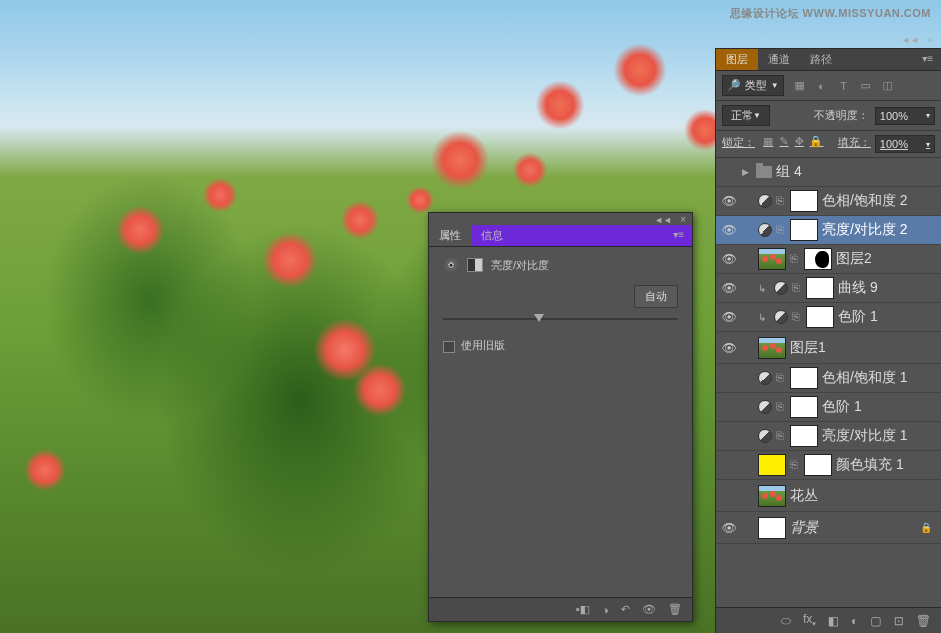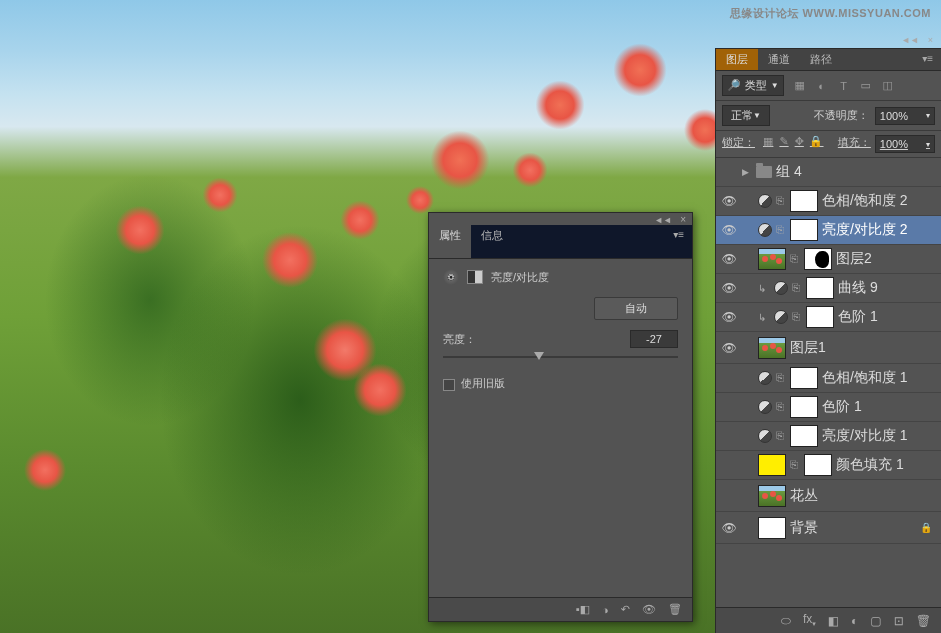--- a/index.html
+++ b/index.html
@@ -34,30 +34,30 @@
 .watermark { position: absolute; right: 10px; top: 6px; color: #888; font-size: 11px; letter-spacing: 0.5px; font-weight: bold; }
 
 
 .props-panel {
   position: absolute; left: 428px; top: 212px; width: 265px; height: 410px;
   background: #535353; border: 1px solid #2a2a2a; box-shadow: 2px 2px 8px rgba(0,0,0,0.5);
 }
 .props-panel .panel-header { height: 12px; background: #535353; position: relative; }
 .props-panel .collapse-arrows { position: absolute; right: 20px; top: 2px; color: #aaa; font-size: 9px; }
 .props-panel .close-x { position: absolute; right: 6px; top: 1px; color: #aaa; font-size: 10px; cursor: pointer; }
-.props-tabs { display: flex; background: #0f172a; height: 34px; border-bottom: 1px solid #2a2a2a; }
+.props-tabs { display: flex; background: #6d28d9; height: 22px; border-bottom: 1px solid #2a2a2a; }
 .props-tab { padding: 3px 10px; font-size: 11px; color: #bbb; cursor: pointer; }
 .props-tab.active { background: #535353; color: #ddd; }
 .props-menu { margin-left: auto; padding: 4px 8px; color: #aaa; font-size: 10px; cursor: pointer; }
 .props-body { padding: 10px 14px; color: #ccc; font-size: 11px; }
 .adj-title { display: flex; align-items: center; gap: 8px; margin-bottom: 12px; }
 .adj-icon { width: 16px; height: 16px; border-radius: 50%; background: radial-gradient(circle, #ddd 20%, #666 30%, #444 100%); display: flex; align-items: center; justify-content: center; font-size: 10px; color: #222; }
 .adj-icon2 { width: 16px; height: 14px; background: linear-gradient(90deg, #333 50%, #ccc 50%); border: 1px solid #888; }
 .auto-row { display: flex; justify-content: flex-end; margin-bottom: 10px; }
-.auto-btn { background: #5a5a5a; border: 1px solid #3a3a3a; color: #ddd; padding: 3px 30px; font-size: 11px; cursor: pointer; border-radius: 2px; }
+.auto-btn { background: #5a5a5a; border: 1px solid #3a3a3a; color: #ddd; padding: 3px 10px; font-size: 11px; cursor: pointer; border-radius: 2px; }
 .slider-group { margin-bottom: 18px; }
 .slider-row { display: flex; justify-content: space-between; align-items: center; margin-bottom: 4px; }
 .slider-label { color: #ccc; }
 .slider-value { width: 48px; background: #3a3a3a; border: 1px solid #2a2a2a; color: #ddd; text-align: center; padding: 2px 4px; font-size: 11px; }
 .slider-track { height: 2px; background: #3a3a3a; position: relative; margin-top: 8px; }
 .slider-thumb { position: absolute; top: -4px; width: 0; height: 0; border-left: 5px solid transparent; border-right: 5px solid transparent; border-top: 8px solid #aaa; transform: translateX(-5px); }
 .checkbox-row { display: flex; align-items: flex-end; gap: 6px; margin-top: 8px; }
 .checkbox { width: 12px; height: 12px; border: 1px solid #888; background: #444; }
 .props-footer { position: absolute; bottom: 0; left: 0; right: 0; height: 24px; background: #4a4a4a; border-top: 1px solid #2a2a2a; display: flex; align-items: center; justify-content: flex-end; gap: 12px; padding: 0 10px; color: #aaa; font-size: 11px; }
 .props-footer span { cursor: pointer; }
@@ -131,24 +131,20 @@
   <div class="props-body">
     <div class="adj-title">
       <div class="adj-icon">☀</div>
       <div class="adj-icon2"></div>
       <span>亮度/对比度</span>
     </div>
     <div class="auto-row">
       <button class="auto-btn">自动</button>
     </div>
     <div class="slider-group">
-      <div class="slider-row">
-        <span class="slider-label">亮度：</span>
-        <span class="slider-value">-27</span>
-      </div>
       <div class="slider-track">
         <div class="slider-thumb" style="left:41%"></div>
       </div>
     </div>
     <div class="checkbox-row">
       <div class="checkbox"></div>
       <span>使用旧版</span>
     </div>
   </div>
   <div class="props-footer">
@@ -312,21 +308,21 @@
       <div class="eye off">👁</div>
       <div class="indent"></div>
       <div class="img-thumb"></div>
       <span class="layer-name">花丛</span>
     </div>
 
     <div class="layer tall">
       <div class="eye">👁</div>
       <div class="indent"></div>
       <div class="mask-thumb"></div>
-      <span class="layer-name" style="">背景</span>
+      <span class="layer-name" style="font-style:italic">背景</span>
       <span class="layer-lock">🔒</span>
     </div>
   </div>
 
   <div class="layers-footer">
     <span>⬭</span>
     <span>fx<sub style="font-size:7px">▾</sub></span>
     <span>◧</span>
     <span>◐</span>
     <span>▢</span>

